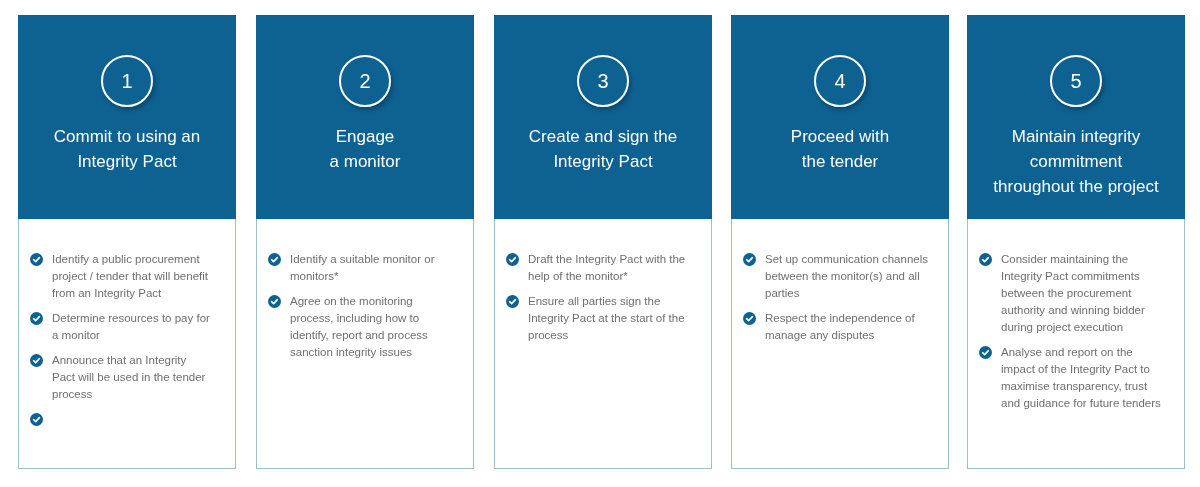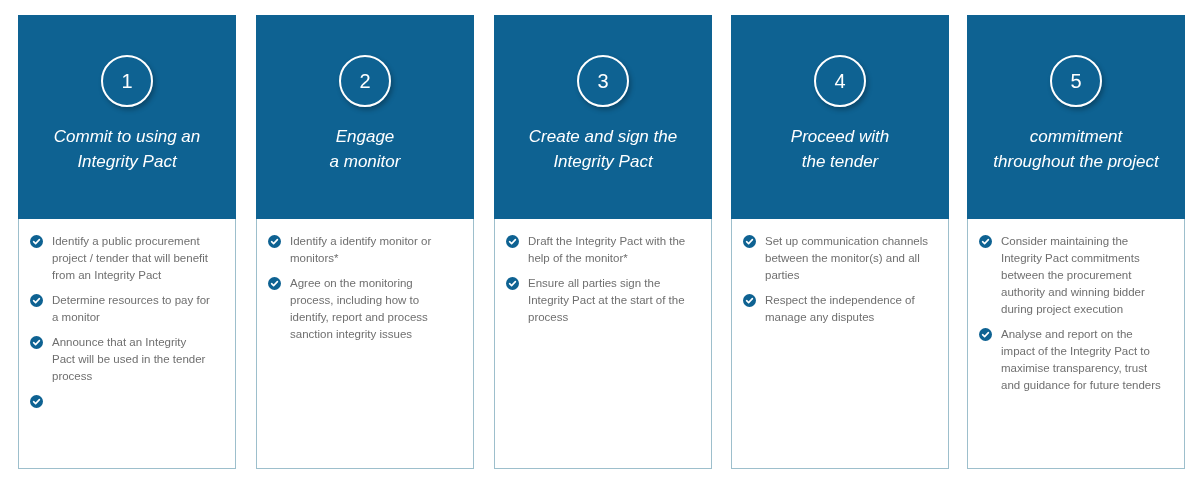--- a/index.html
+++ b/index.html
@@ -19,25 +19,25 @@
     }
     .step-circle {
       margin-top: 40px; width: 52px; height: 52px; border-radius: 50%;
       border: 2px solid #ffffff; color: #ffffff;
       display: flex; align-items: center; justify-content: center;
       font-size: 20px;
       box-shadow: 2px 3px 5px rgba(0,0,0,0.28);
     }
     .step-title {
       margin-top: 17px; color: #ffffff; font-size: 17px; line-height: 25px;
-      text-align: center; width: 200px; font-style: italic;
+      text-align: center; width: 200px;
     }
     .step-title span { display: block; }
     .step-body {
-      position: absolute; left: 0; right: 0; top: 217px; padding: 0 10px 0 10px;
+      position: absolute; left: 0; right: 0; top: 235px; padding: 0 10px 0 10px;
     }
     .item {
       position: relative; padding-left: 23px; color: #6f6f6f;
       font-size: 11.5px; line-height: 17px; margin-bottom: 8px;
     }
     .check {
       position: absolute; left: 1px; top: 2px; width: 13px; height: 13px;
       border-radius: 50%; background: #0e6292;
     }
     .check svg { position: absolute; left: 0; top: 0; }
@@ -109,21 +109,21 @@
         </div>
       </div>
       <div class="step-body">
         <div class="item">
           <span class="check">
             <svg width="13" height="13" viewBox="0 0 13 13">
               <path d="M3.6 6.7 L5.6 8.6 L9.4 4.6" fill="none" stroke="#ffffff" stroke-width="1.6" stroke-linecap="round" stroke-linejoin="round"></path>
             </svg>
           </span>
           <div class="item-text">
-            <span>Identify a identify monitor or</span>
+            <span>Identify a suitable monitor or</span>
             <span>monitors*</span>
           </div>
         </div>
         <div class="item">
           <span class="check">
             <svg width="13" height="13" viewBox="0 0 13 13">
               <path d="M3.6 6.7 L5.6 8.6 L9.4 4.6" fill="none" stroke="#ffffff" stroke-width="1.6" stroke-linecap="round" stroke-linejoin="round"></path>
             </svg>
           </span>
           <div class="item-text">
@@ -200,20 +200,21 @@
             <span>Respect the independence of</span>
             <span>manage any disputes</span>
           </div>
         </div>
       </div>
     </div>
     <div class="step" style="left: 967px;">
       <div class="step-header">
         <div class="step-circle">5</div>
         <div class="step-title">
+          <span>Maintain integrity</span>
           <span>commitment</span>
           <span>throughout the project</span>
         </div>
       </div>
       <div class="step-body">
         <div class="item">
           <span class="check">
             <svg width="13" height="13" viewBox="0 0 13 13">
               <path d="M3.6 6.7 L5.6 8.6 L9.4 4.6" fill="none" stroke="#ffffff" stroke-width="1.6" stroke-linecap="round" stroke-linejoin="round"></path>
             </svg>

